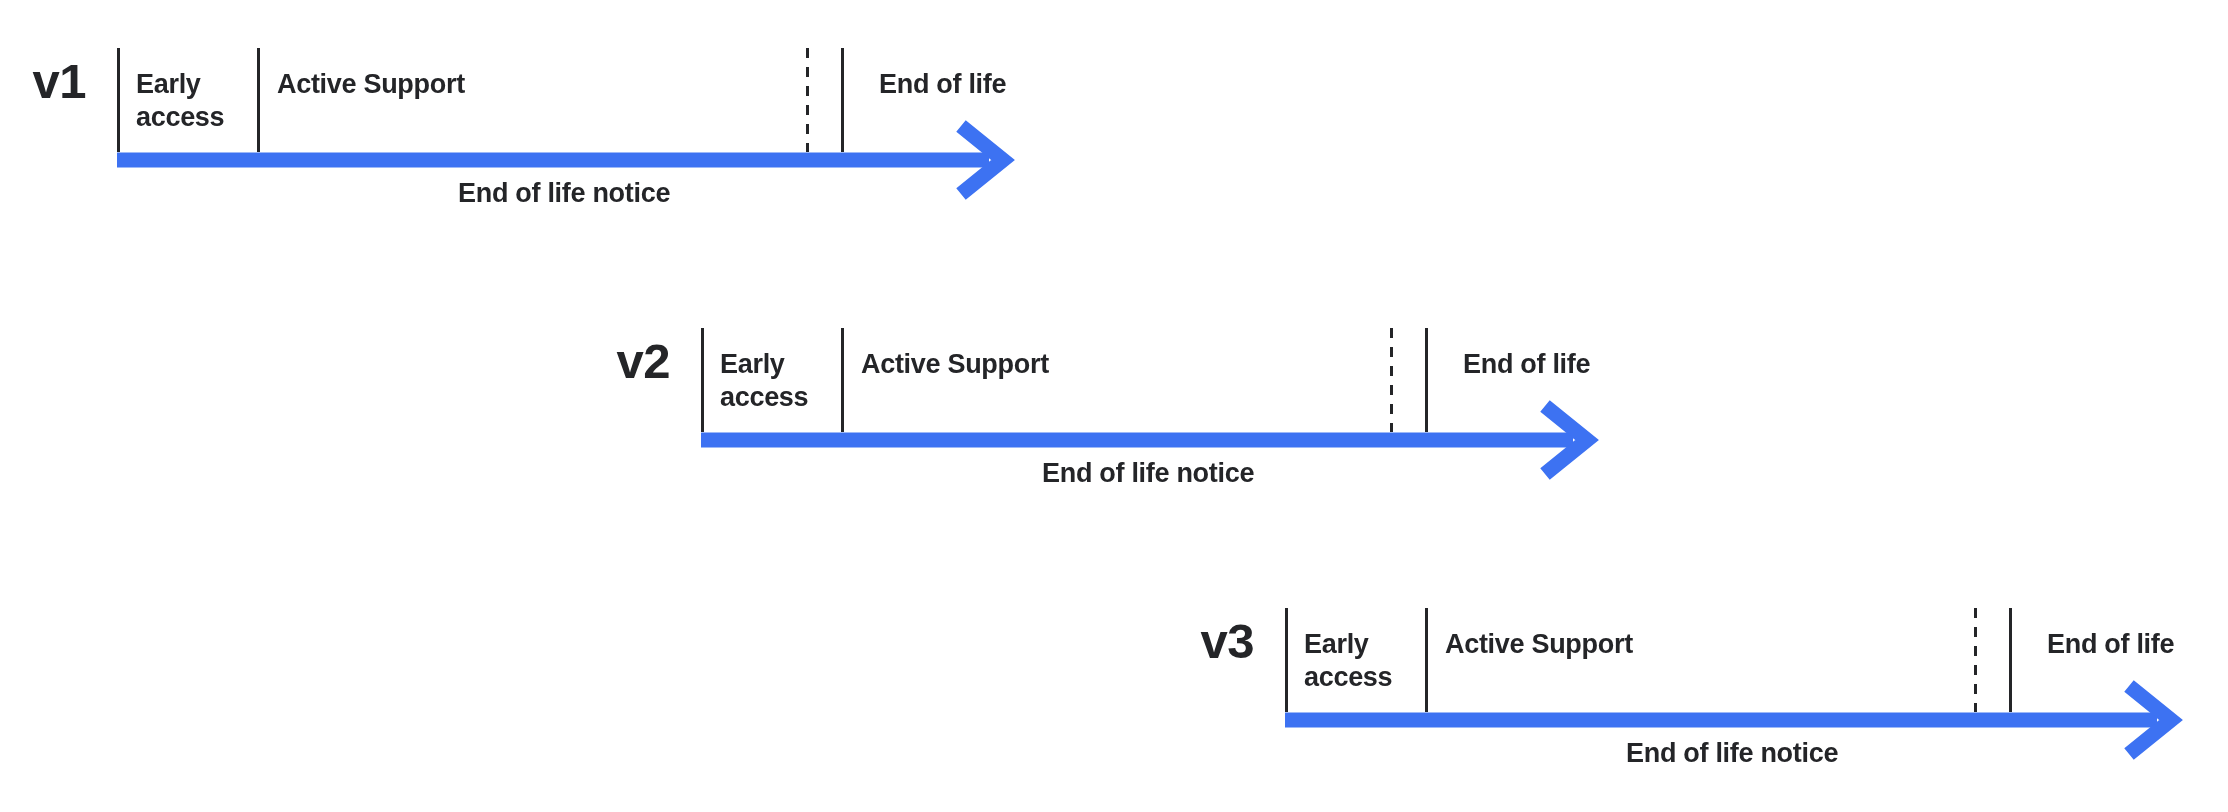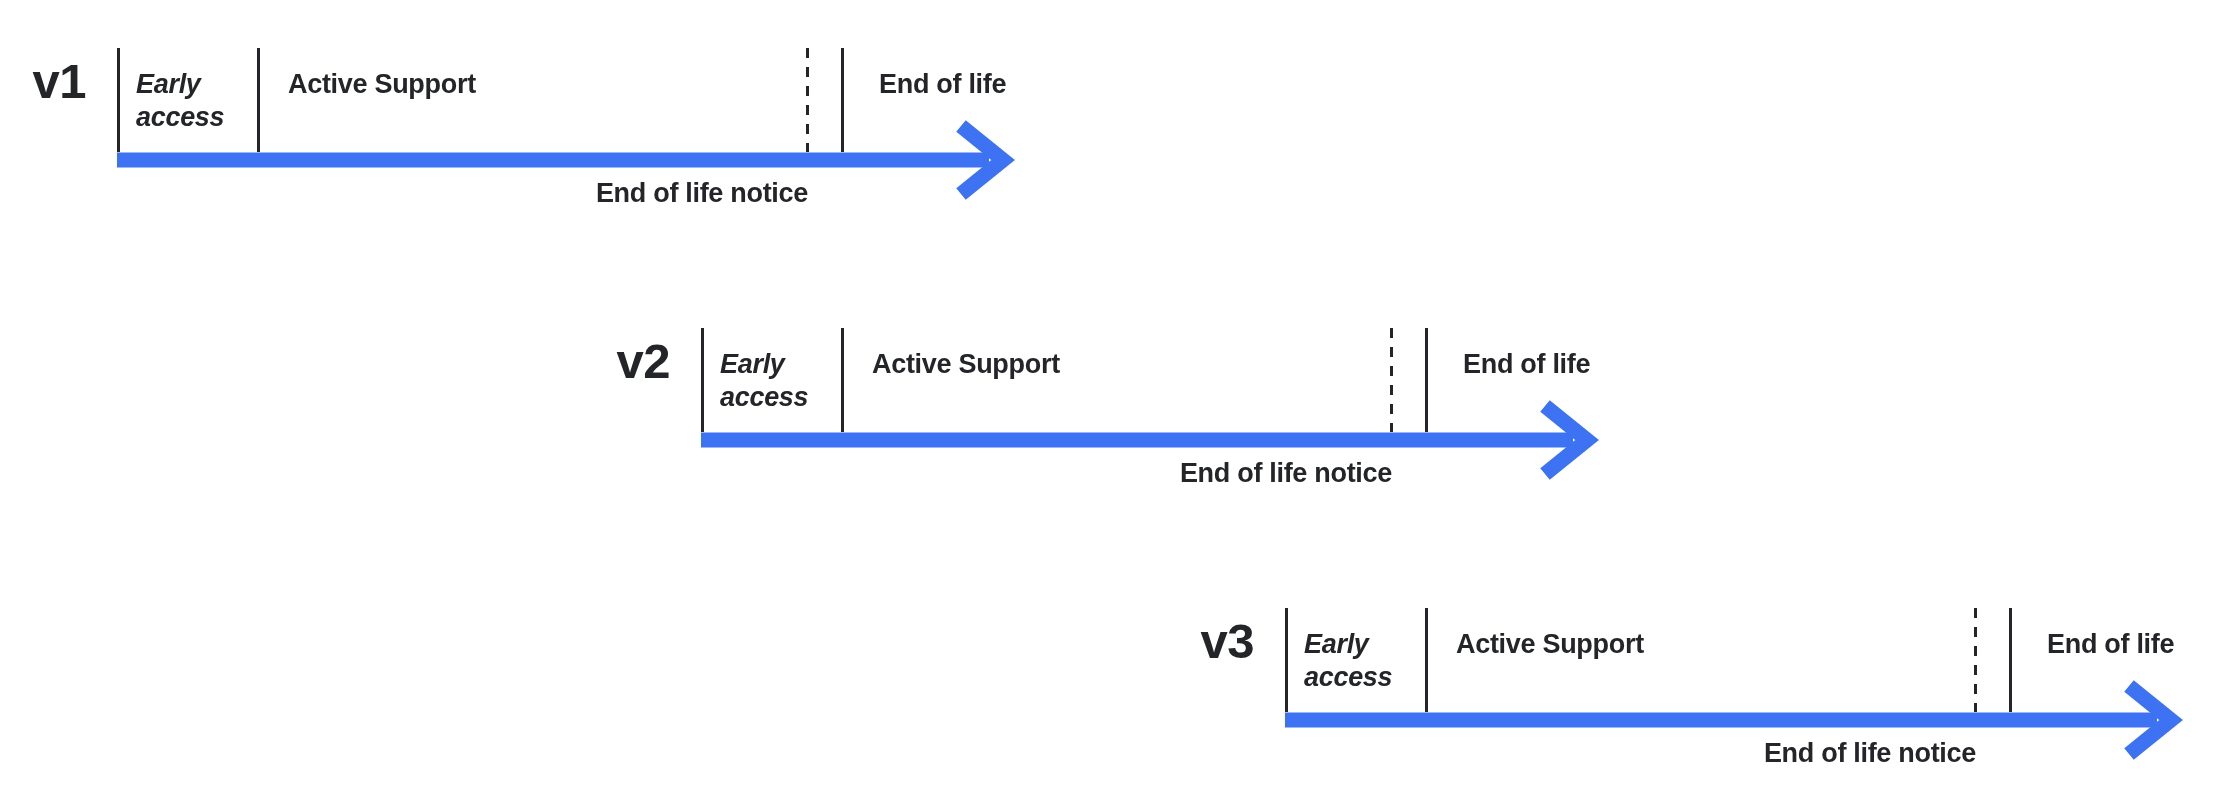--- a/index.html
+++ b/index.html
@@ -61,29 +61,28 @@
   }
   .phase-label {
     position: absolute;
     top: 40px;
     font-size: 27px;
     line-height: 33px;
     font-weight: 700;
     letter-spacing: -0.3px;
     color: #242528;
   }
-  .label-early   { left: 136px; width: 108px; font-style: italic; }
-  .label-active  { left: 288px; white-space: nowrap; }
+  .label-early   { left: 136px; width: 108px; }
+  .label-active  { left: 277px; white-space: nowrap; }
   .label-eol     { left: 879px; white-space: nowrap; }
   .label-notice {
     position: absolute;
     left: 458px;
     top: 149px;
     width: 350px;
-    text-align: right;
     font-size: 27px;
     line-height: 33px;
     font-weight: 700;
     letter-spacing: -0.3px;
     white-space: nowrap;
     color: #242528;
   }
   .arrow-svg {
     position: absolute;
     left: 110px;

